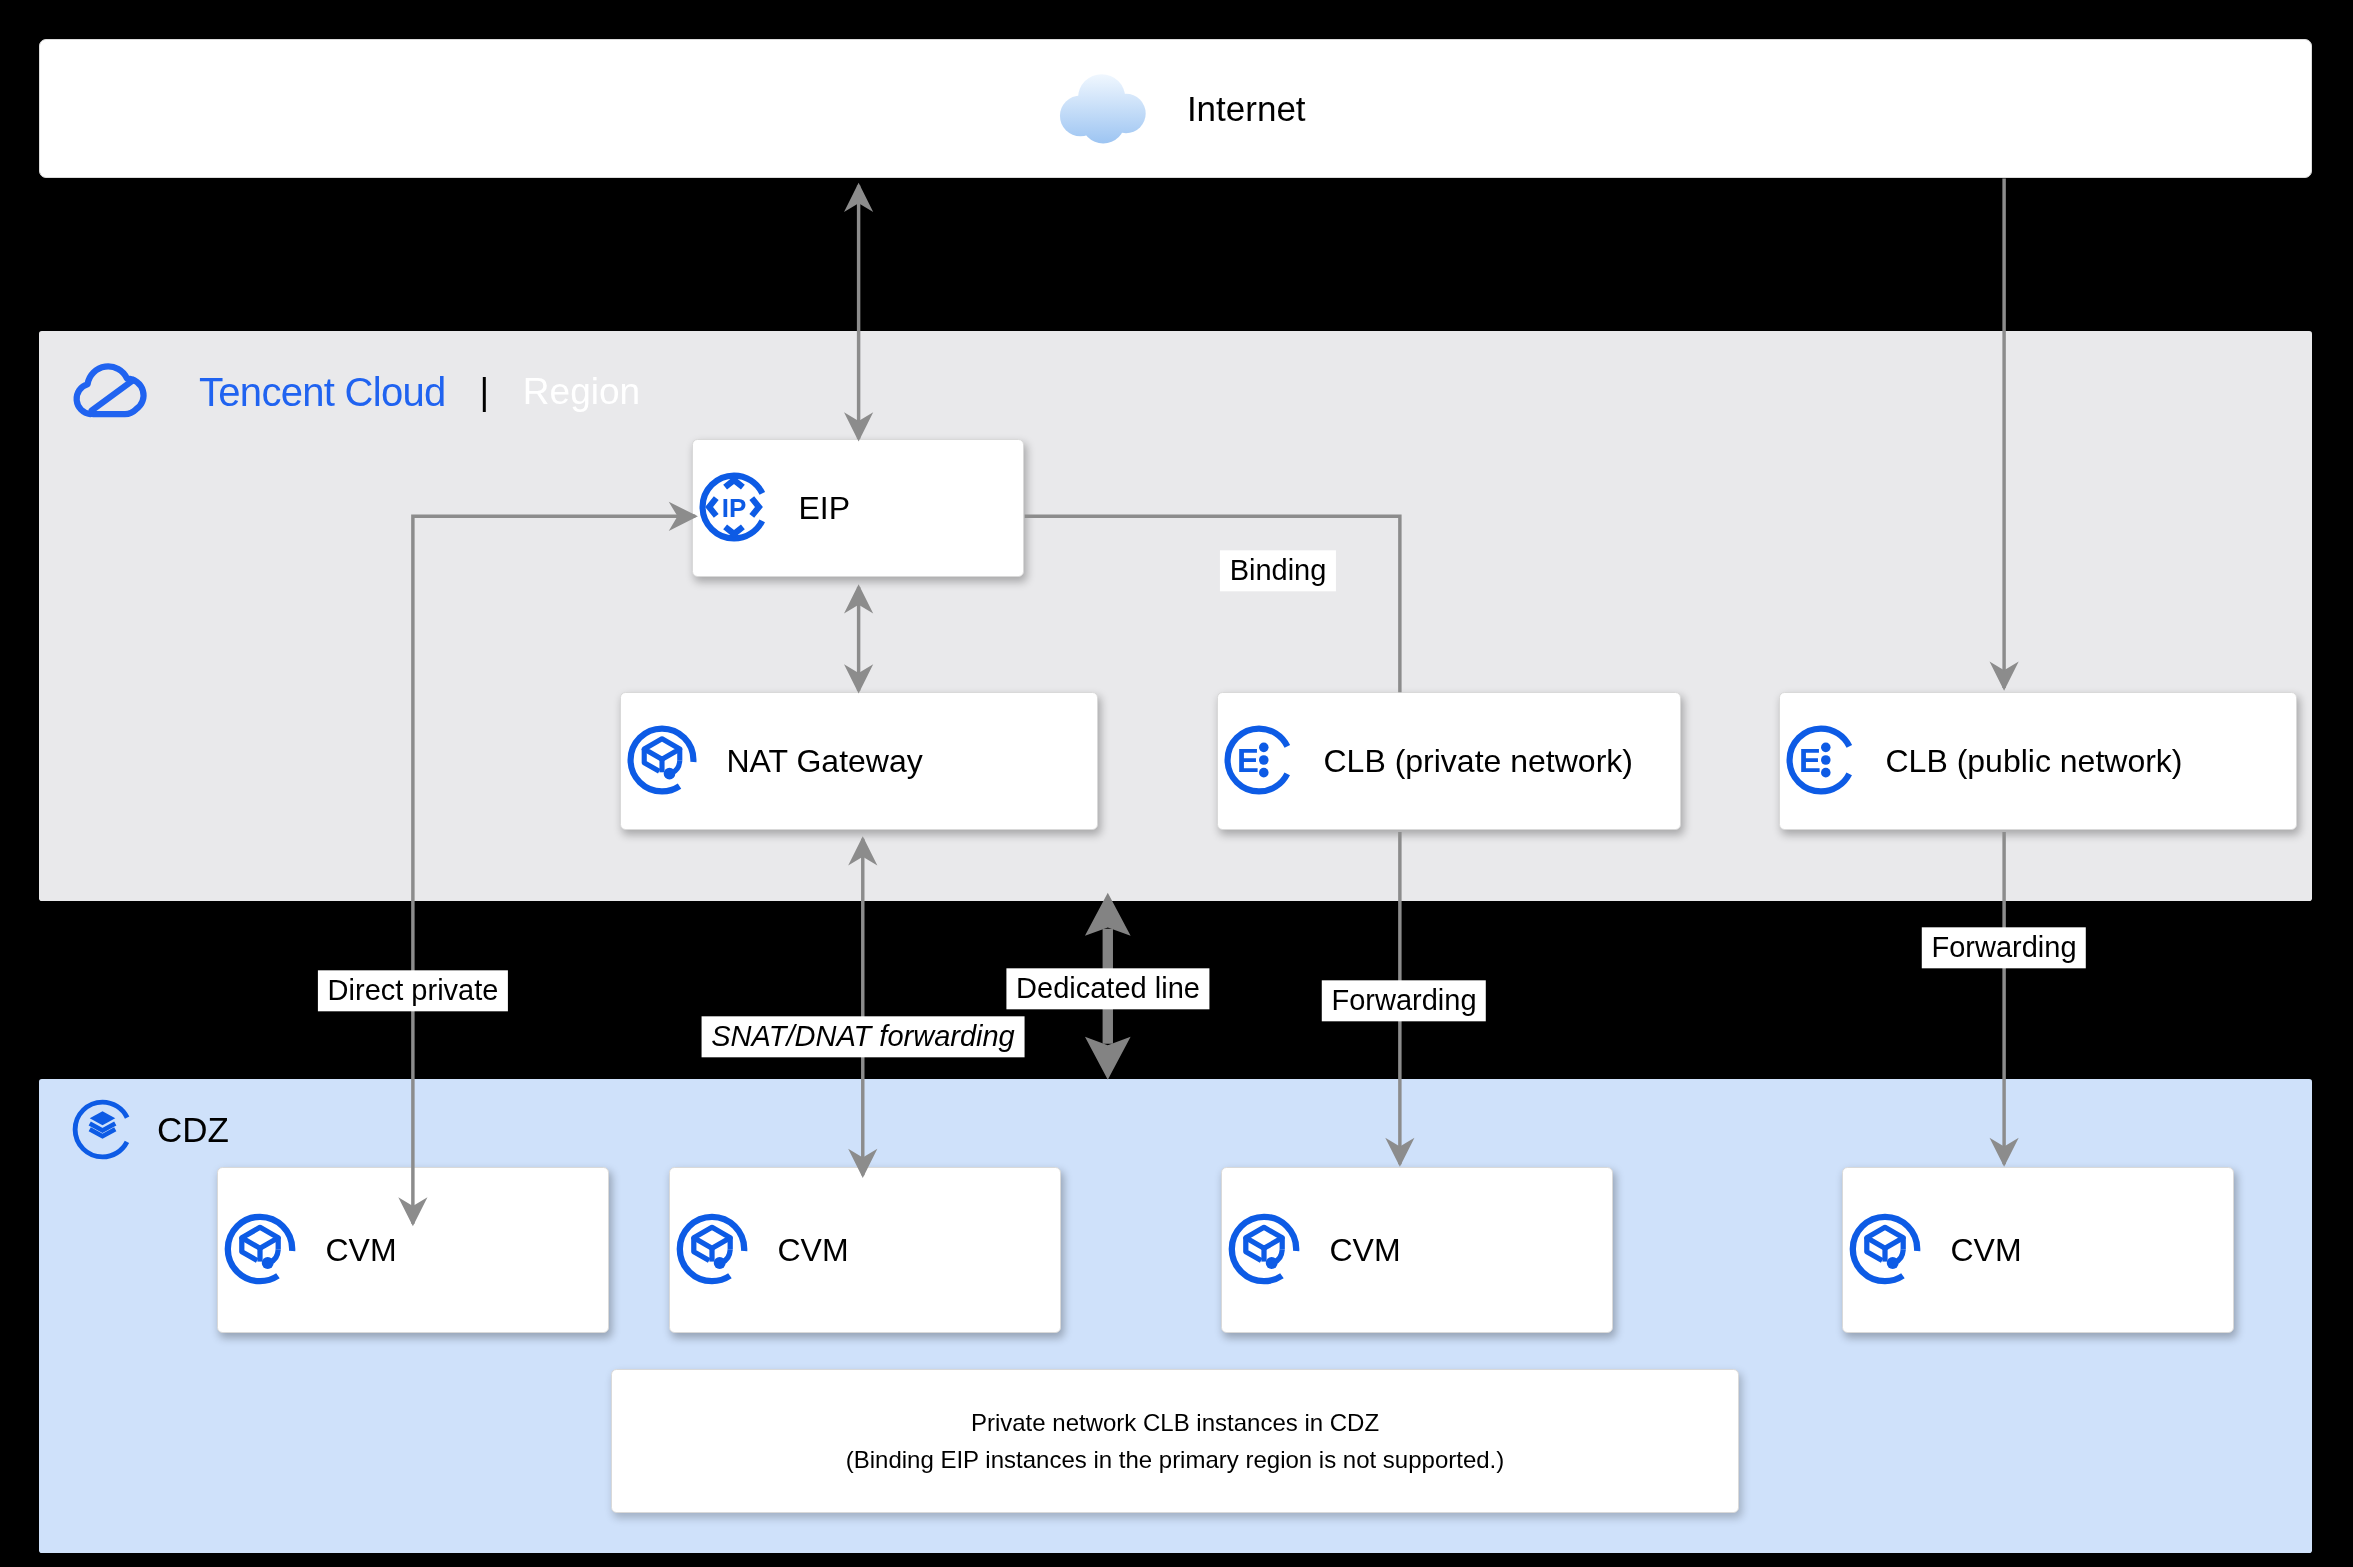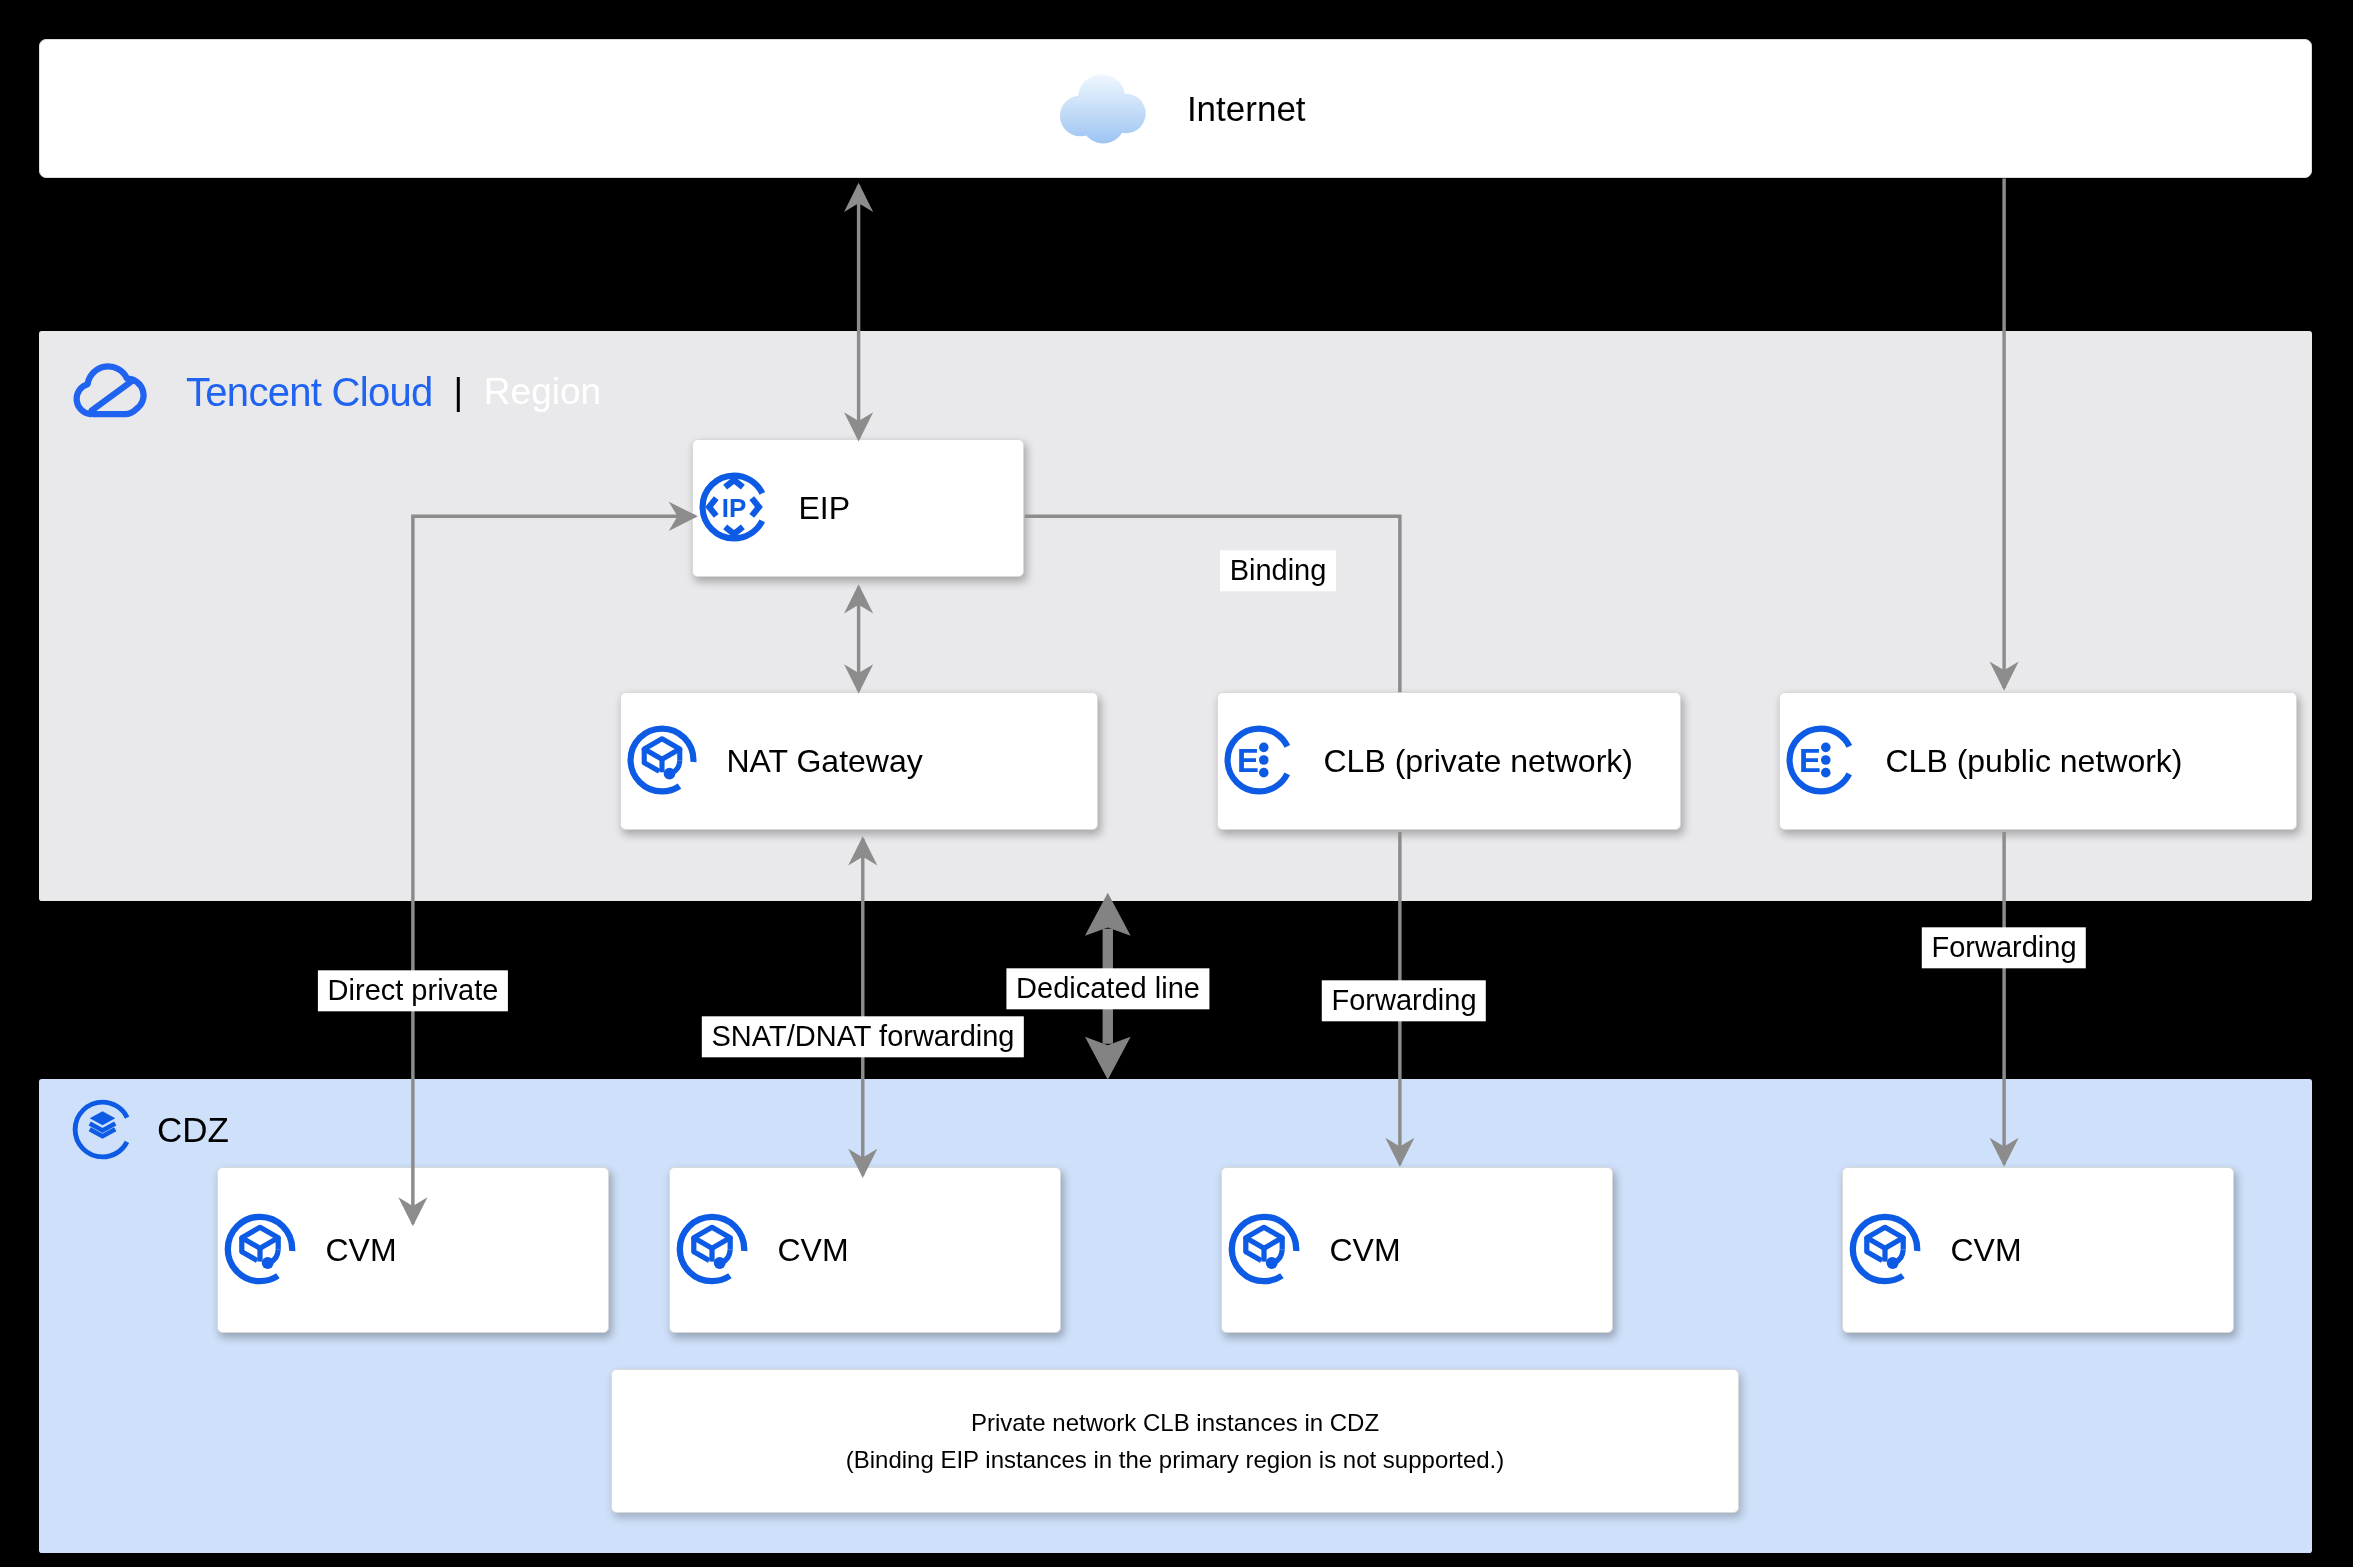--- a/index.html
+++ b/index.html
@@ -9,21 +9,21 @@
   
   .internet-bar{position:absolute;left:39px;top:39px;width:2273px;height:139px;
     background:var(--panel-white,#fff);border:1.4px solid #dcdcdc;border-radius:7px;
     display:flex;align-items:center;justify-content:center;gap:23.5px;box-sizing:border-box;}
   .region-gray{position:absolute;left:39px;top:331px;width:2273px;height:570px;
     background:var(--region-gray,#e9e9eb);border-radius:2.8px;}
   .cdz-zone{position:absolute;left:39px;top:1079px;width:2273px;height:474px;
     background:var(--cdz-blue,#cfe1fa);border-radius:2.8px;}
 
   
-  .region-header{position:absolute;left:64px;top:354px;height:76px;display:flex;align-items:center;gap:18px;z-index:4;}
+  .region-header{position:absolute;left:64px;top:354px;height:76px;display:flex;align-items:center;gap:31px;z-index:4;}
   .brand{font-size:40px;font-weight:500;color:var(--brand-blue,#2063f0);letter-spacing:-0.7px;}
   .brand-sep{font-size:37px;font-weight:300;color:#000;margin:0 2.8px;}
   .region-name{font-size:37px;color:#ffffff;}
   .cdz-header{position:absolute;left:66px;top:1091px;height:78px;display:flex;align-items:center;gap:18px;z-index:4;}
   .cdz-title{font-size:35px;color:#000;}
 
   
   .node{position:absolute;background:var(--panel-white,#fff);border:1.4px solid #d9d9d9;border-radius:5.5px;
     box-shadow:2.8px 4.2px 8.3px rgba(0,0,0,0.28);display:flex;align-items:center;justify-content:flex-start;
     gap:23.5px;box-sizing:border-box;z-index:3;}
@@ -259,19 +259,19 @@
     <path class="edge" d="M2895,1202 V1682" marker-end="url(#arw)"></path>
     <g>
       <path class="edge-thick" d="M1600,1342 V1508"></path>
       <polygon class="thick-head" points="1600,1290 1633,1352 1600,1340 1567,1352"></polygon>
       <polygon class="thick-head" points="1600,1560 1633,1498 1600,1510 1567,1498"></polygon>
     </g>
   </svg>
 
   <div class="edge-label" style="left:1278px;top:531px;margin-top:40px;">Binding</div>
   <div class="edge-label" style="left:413px;top:991px;">Direct private</div>
-  <div class="edge-label" style="left:863px;top:1037px;">SNAT/DNAT forwarding</div>
+  <div class="edge-label" style="left:863px;top:1037px;font-style:italic;">SNAT/DNAT forwarding</div>
   <div class="edge-label" style="left:1108px;top:989px;">Dedicated line</div>
   <div class="edge-label" style="left:1404px;top:1001px;">Forwarding</div>
   <div class="edge-label" style="left:2004px;top:948px;">Forwarding</div>
 
 </div>
 
 
 </body></html>

